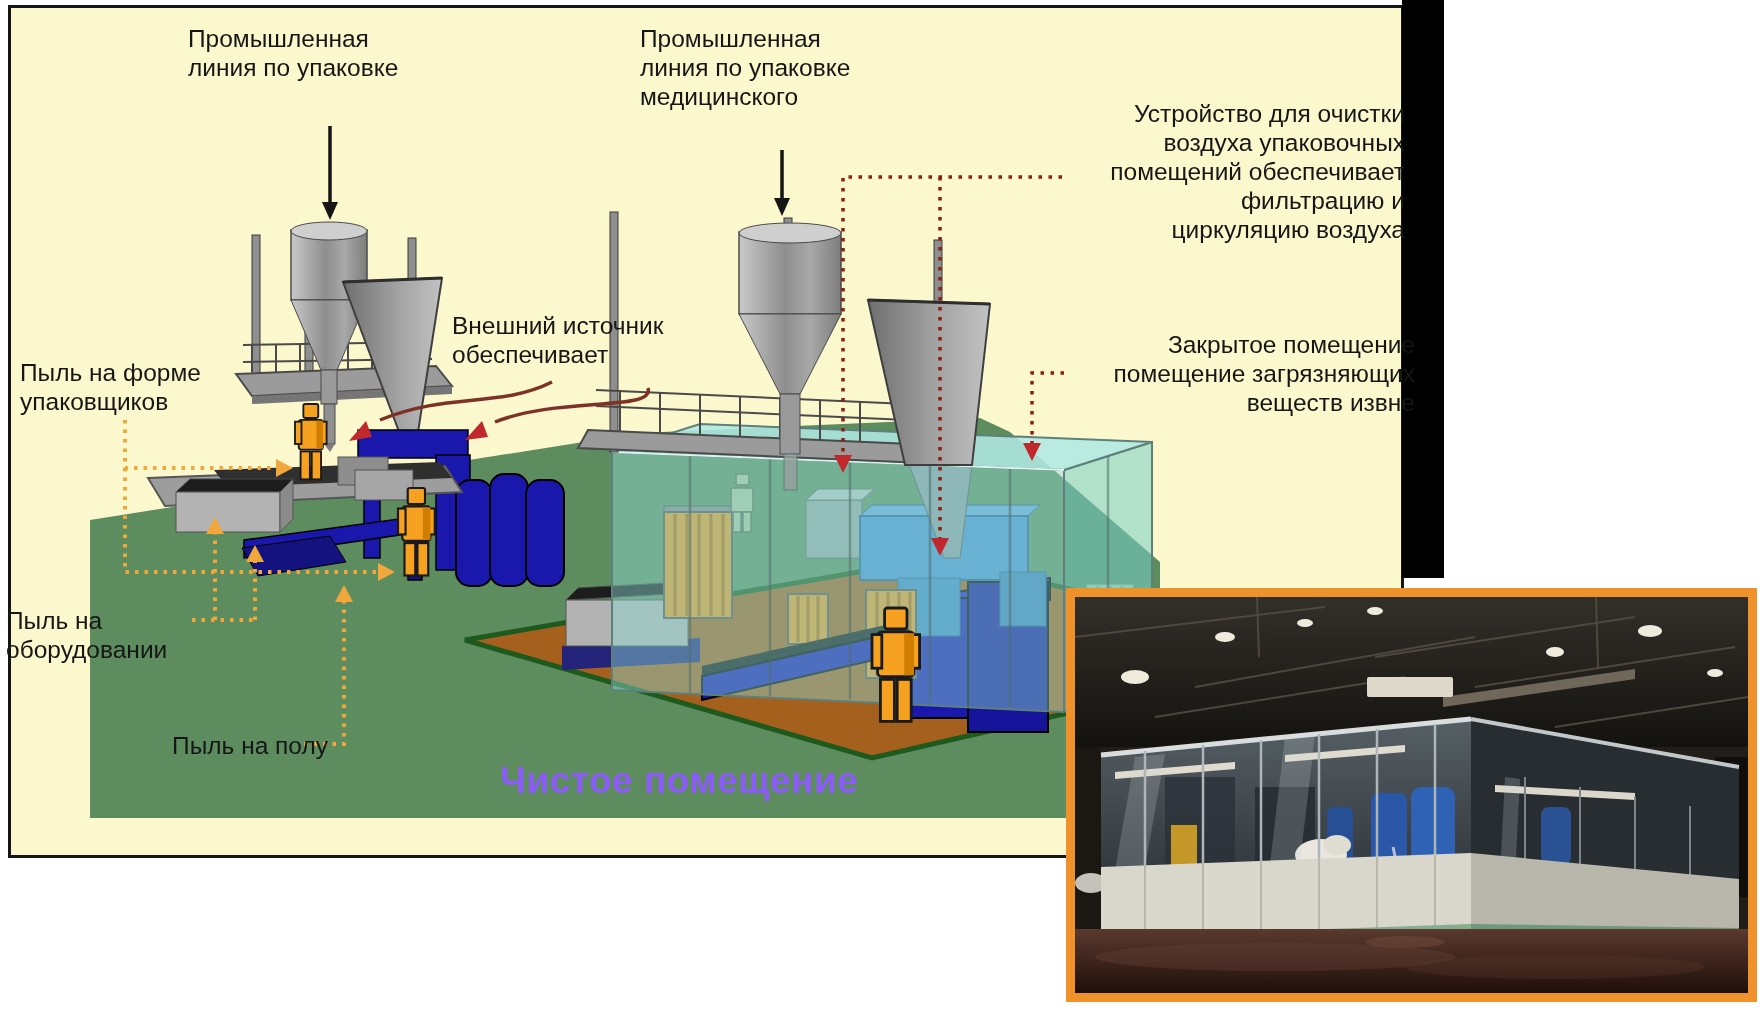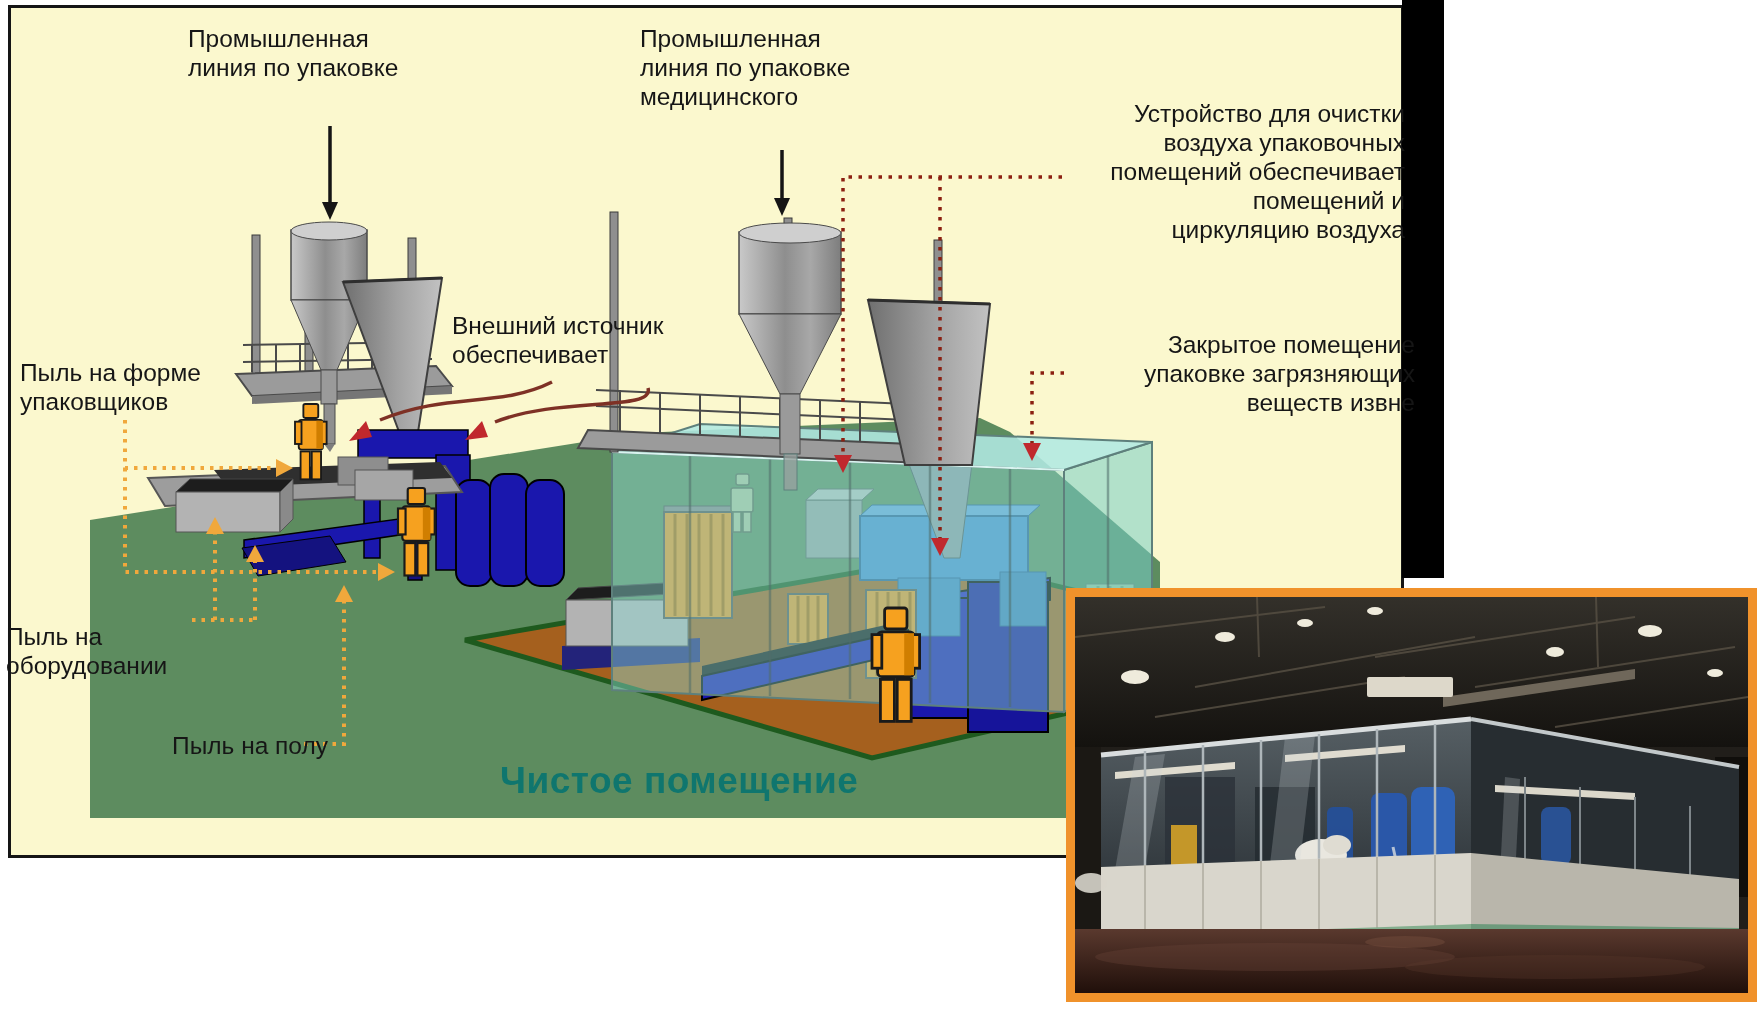--- a/index.html
+++ b/index.html
@@ -5,21 +5,21 @@
   html,body{margin:0;padding:0;}
   body{width:1764px;height:1016px;position:relative;background:#ffffff;
        font-family:"Liberation Sans",sans-serif;overflow:hidden;}
   .panel{position:absolute;left:8px;top:5px;width:1396px;height:853px;
          background:#FBF8CE;border:3px solid #151515;box-sizing:border-box;z-index:1;}
   .black-bar{position:absolute;left:1402px;top:0;width:42px;height:578px;background:#000;z-index:3;}
   svg.scene{position:absolute;left:0;top:0;width:1764px;height:1016px;z-index:2;pointer-events:none;}
   .lbl{position:absolute;z-index:4;color:#161616;font-size:24.5px;line-height:29px;text-align:right;}
   .lbl span{display:block;}
   .center{text-align:left;}
-  .title{position:absolute;z-index:4;font-size:37px;font-weight:bold;color:#0f766e;letter-spacing:0.5px;}
+  .title{position:absolute;z-index:4;font-size:37px;font-weight:bold;color:#8b5cf6;letter-spacing:0.5px;}
   .photo{position:absolute;left:1066px;top:588px;width:673px;height:396px;
          border:9px solid #F0922B;background:#211e1a;z-index:6;}
   .photo svg{display:block;width:673px;height:396px;}
 </style>
 </head>
 <body>
 
 <div class="panel"></div>
 <div class="black-bar"></div>
 
@@ -275,41 +275,41 @@
 <div class="lbl center" style="left:640px;top:24px;width:300px;">
   <span>Промышленная</span>
   <span>линия по упаковке</span>
   <span>медицинского</span>
 </div>
 
 <div class="lbl" style="left:1075px;top:99px;width:330px;">
   <span>Устройство для очистки</span>
   <span>воздуха упаковочных</span>
   <span>помещений обеспечивает</span>
-  <span>помещений и</span>
+  <span>фильтрацию и</span>
   <span>циркуляцию воздуха</span>
 </div>
 
 <div class="lbl center" style="left:452px;top:311px;width:276px;">
   <span>Внешний источник</span>
   <span>обеспечивает</span>
 </div>
 
 <div class="lbl center" style="left:20px;top:358px;width:212px;">
   <span>Пыль на форме</span>
   <span>упаковщиков</span>
 </div>
 
 <div class="lbl" style="left:1075px;top:330px;width:340px;">
   <span>Закрытое помещение</span>
-  <span>упаковке загрязняющих</span>
+  <span>помещение загрязняющих</span>
   <span>веществ извне</span>
 </div>
 
-<div class="lbl center" style="left:6px;top:622px;width:196px;">
+<div class="lbl center" style="left:6px;top:606px;width:196px;">
   <span>Пыль на</span>
   <span>оборудовании</span>
 </div>
 
 <div class="lbl" style="left:128px;top:731px;width:200px;">
   <span>Пыль на полу</span>
 </div>
 
 <div class="title" style="left:500px;top:760px;width:360px;">Чистое помещение</div>
 

